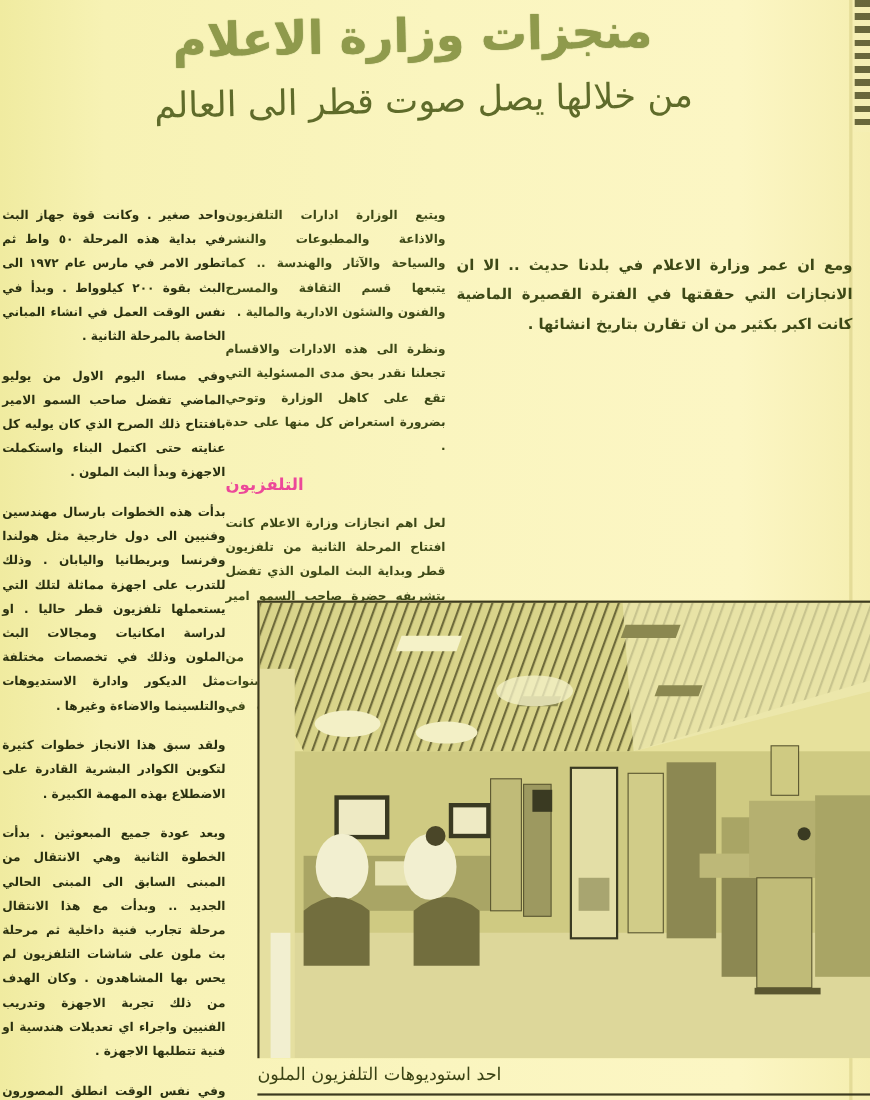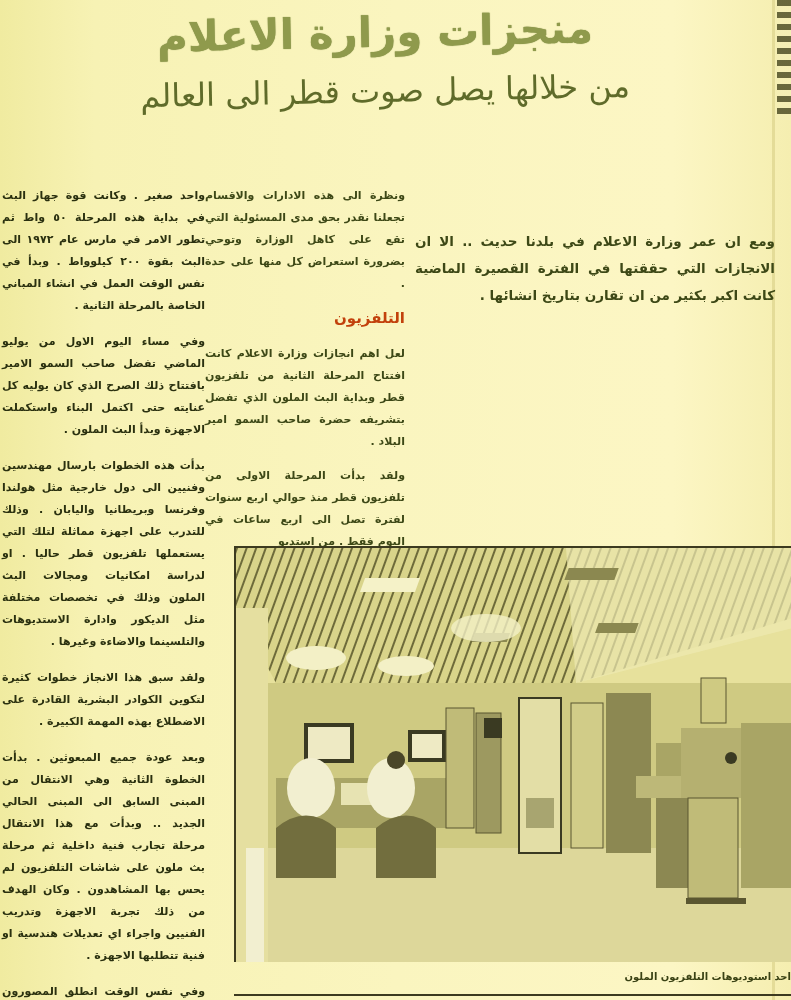--- a/index.html
+++ b/index.html
@@ -31,49 +31,50 @@
     position:absolute; font-size:11px; line-height:22px; text-align:justify;
     color:#3d4816; font-weight:bold;
   }
   .col p { margin:0 0 12px 0; }
   .col-right { top:228px; left:415px; width:360px; font-size:13.5px; line-height:27px; }
   .col-right p { margin:0 0 14px 0; }
   .col-mid { top:185px; left:205px; width:200px; }
   .col-left { top:185px; left:2px; width:214px; color:#2a300f; }
   .col-left p { margin:0 11px 14px 0; }
   .section-heading {
-    text-align:right; font-size:15px; font-weight:bold; margin:6px 0 14px 0; color:#c2410c;
+    text-align:left; font-size:15px; font-weight:bold; margin:6px 0 14px 0; color:#ec4899;
   }
   .photo-frame {
     position:absolute; left:234px; top:546px; width:557px; height:414px;
     border-top:2px solid #3c3a1f; border-left:2px solid #3c3a1f;
     background:#e9e39a; overflow:hidden;
   }
   .photo-frame svg { display:block; }
   .caption {
     position:absolute; left:234px; top:960px; width:557px; height:34px;
     border-bottom:2px solid #3c3a1f;
-    text-align:right; font-size:10px; font-weight:bold; line-height:34px; color:#3a4214;
+    text-align:left; font-size:16px; font-weight:normal; line-height:34px; color:#3a4214;
   }
 </style>
 </head>
 <body>
 
 <div class="page">
   <div class="binding"></div>
   <div class="binding-edge"></div>
 
   <div class="title">منجزات وزارة الاعلام</div>
   <div class="subtitle">من خلالها يصل صوت قطر الى العالم</div>
 
   <div class="col col-right">
     <p>ومع ان عمر وزارة الاعلام في بلدنا حديث .. الا ان الانجازات التي حققتها في الفترة القصيرة الماضية كانت اكبر بكثير من ان تقارن بتاريخ انشائها .</p>
   </div>
 
   <div class="col col-mid">
+    <p>ويتبع الوزارة ادارات التلفزيون والاذاعة والمطبوعات والنشر والسياحة والآثار والهندسة .. كما يتبعها قسم الثقافة والمسرح والفنون والشئون الادارية والمالية .</p>
     <p>ونظرة الى هذه الادارات والاقسام تجعلنا نقدر بحق مدى المسئولية التي تقع على كاهل الوزارة وتوحي بضرورة استعراض كل منها على حدة .</p>
     <div class="section-heading">التلفزيون</div>
     <p>لعل اهم انجازات وزارة الاعلام كانت افتتاح المرحلة الثانية من تلفزيون قطر وبداية البث الملون الذي تفضل بتشريفه حضرة صاحب السمو امير البلاد .</p>
     <p>ولقد بدأت المرحلة الاولى من تلفزيون قطر منذ حوالي اربع سنوات لفترة تصل الى اربع ساعات في اليوم فقط . من استديو</p>
   </div>
 
   <div class="col col-left">
     <p>واحد صغير . وكانت قوة جهاز البث في بداية هذه المرحلة ٥٠ واط ثم تطور الامر في مارس عام ١٩٧٢ الى البث بقوة ٢٠٠ كيلوواط . وبدأ في نفس الوقت العمل في انشاء المباني الخاصة بالمرحلة الثانية .</p>
     <p>وفي مساء اليوم الاول من يوليو الماضي تفضل صاحب السمو الامير بافتتاح ذلك الصرح الذي كان يوليه كل عنايته حتى اكتمل البناء واستكملت الاجهزة وبدأ البث الملون .</p>
     <p>بدأت هذه الخطوات بارسال مهندسين وفنيين الى دول خارجية مثل هولندا وفرنسا وبريطانيا واليابان . وذلك للتدرب على اجهزة مماثلة لتلك التي يستعملها تلفزيون قطر حاليا . او لدراسة امكانيات ومجالات البث الملون وذلك في تخصصات مختلفة مثل الديكور وادارة الاستديوهات والتلسينما والاضاءة وغيرها .</p>

